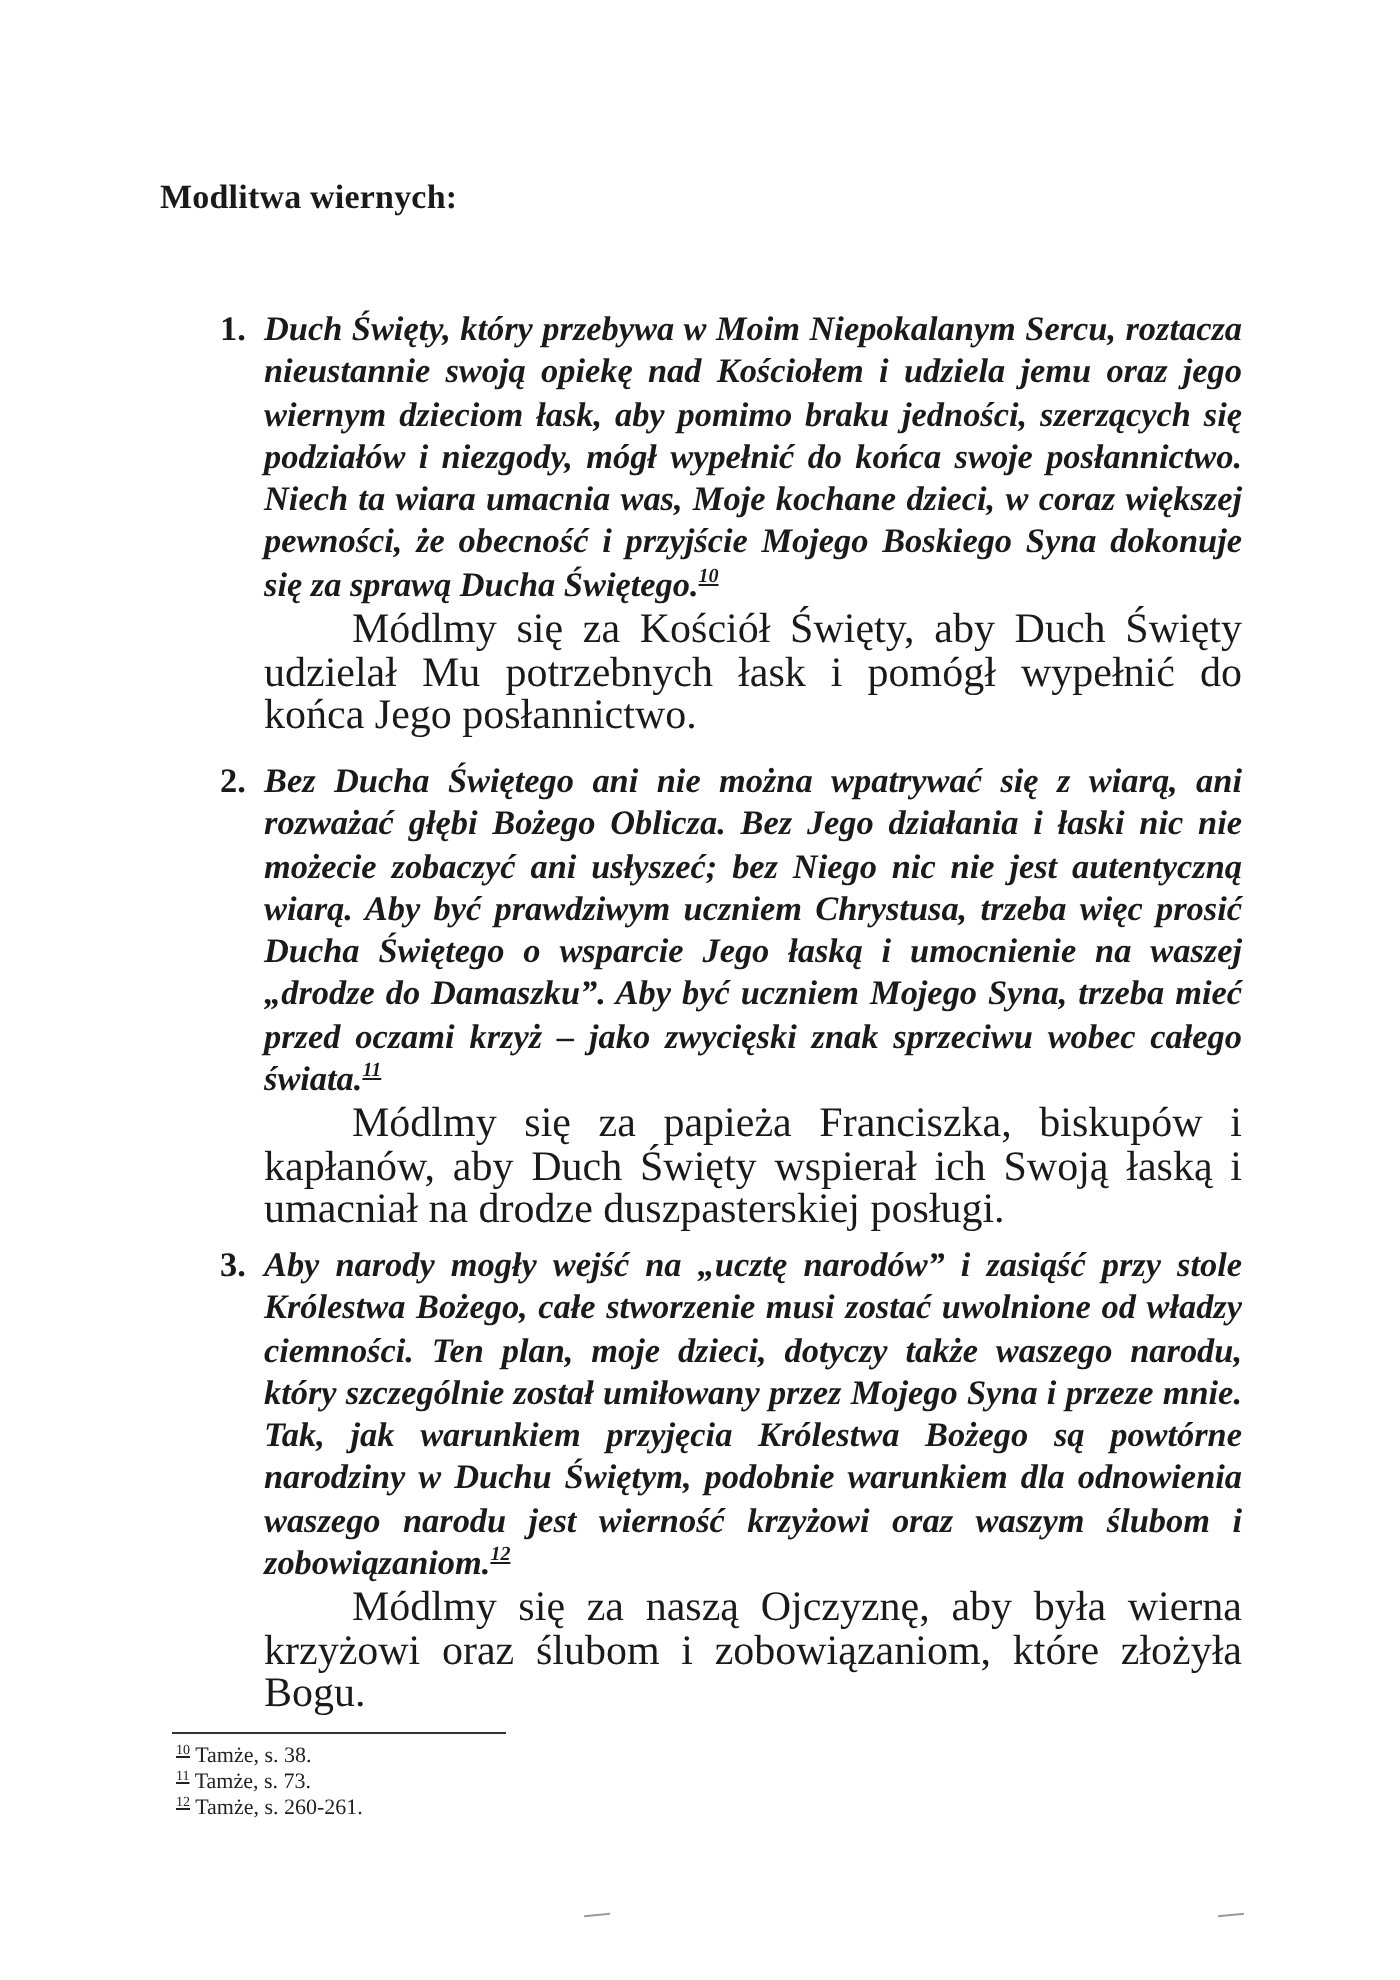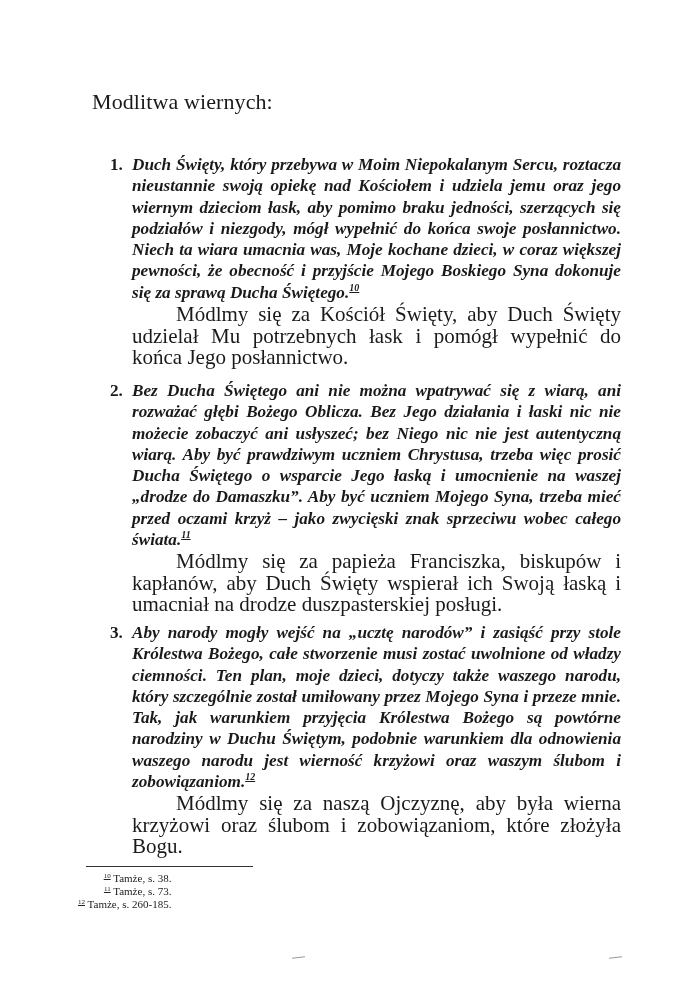--- a/index.html
+++ b/index.html
@@ -2,41 +2,41 @@
 <html><head>
   <meta charset="utf-8">
   <style>
     html, body { margin: 0; padding: 0; }
     body {
       width: 700px; height: 990px; background: #ffffff; position: relative; overflow: hidden;
       font-family: "Liberation Serif", "DejaVu Serif", serif; color: #1a1a1a;
     }
     .page { position: absolute; left: 0; top: 0; width: 700px; height: 990px; }
     .heading {
-      position: absolute; left: 92px; top: 89px;
-      font-weight: normal; font-size: 22px; letter-spacing: 0.1px;
+      position: absolute; left: 80px; top: 89px;
+      font-weight: bold; font-size: 17px; letter-spacing: 0.1px;
     }
     .item {
       position: absolute; left: 110px; width: 511px;
       font-size: 17.2px; line-height: 21.3px;
     }
     .item .num {
       position: absolute; left: 0; top: 0; font-weight: bold;
     }
     .item .quote {
       margin-left: 22px; font-style: italic; font-weight: bold;
       text-align: justify; text-align-last: left;
     }
     .item .prayer {
       margin-left: 22px; text-align: justify; text-indent: 44px;
       font-size: 21px; line-height: 21.5px; margin-top: 1px;
     }
     sup { font-size: 10px; line-height: 0; vertical-align: 7px; font-weight: bold; font-style: italic; text-decoration: underline; }
     .fn-line { position: absolute; left: 86px; top: 866px; width: 167px; height: 0; border-top: 1px solid #333; }
-    .footnotes { position: absolute; left: 78px; top: 872px; font-size: 11px; line-height: 12.8px; color: #222; text-align: right; }
+    .footnotes { position: absolute; left: 88px; top: 872px; font-size: 11px; line-height: 12.8px; color: #222; }
     .footnotes sup { font-size: 7px; vertical-align: 4px; font-weight: normal; font-style: normal; }
     .mark { position: absolute; height: 0; border-top: 1px solid #999; width: 13px; transform: rotate(-6deg); }
   </style>
 </head>
 <body>
 
 <div class="page">
 
   <div class="heading">Modlitwa wiernych:</div>
 
@@ -55,18 +55,18 @@
   <div class="item" style="top:622px;">
     <span class="num">3.</span>
     <div class="quote"><span>Aby narody mogły wejść na „ucztę narodów” i zasiąść przy stole Królestwa Bożego, całe stworzenie musi zostać uwolnione od władzy ciemności. Ten plan, moje dzieci, dotyczy także waszego narodu, który szczególnie został umiłowany przez Mojego Syna i przeze mnie. Tak, jak warunkiem przyjęcia Królestwa Bożego są powtórne narodziny w Duchu Świętym, podobnie warunkiem dla odnowienia waszego narodu jest wierność krzyżowi oraz waszym ślubom i zobowiązaniom.</span><sup>12</sup></div>
     <div class="prayer">Módlmy się za naszą Ojczyznę, aby była wierna krzyżowi oraz ślubom i zobowiązaniom, które złożyła Bogu.</div>
   </div>
 
   <div class="fn-line"></div>
   <div class="footnotes">
     <div><sup>10</sup> <span>Tamże, s. 38.</span></div>
     <div><sup>11</sup> <span>Tamże, s. 73.</span></div>
-    <div><sup>12</sup> <span>Tamże, s. 260-185.</span></div>
+    <div><sup>12</sup> <span>Tamże, s. 260-261.</span></div>
   </div>
 
   <div class="mark" style="left:292px; top:957px;"></div>
   <div class="mark" style="left:609px; top:957px;"></div>
 </div>
 
 </body></html>

